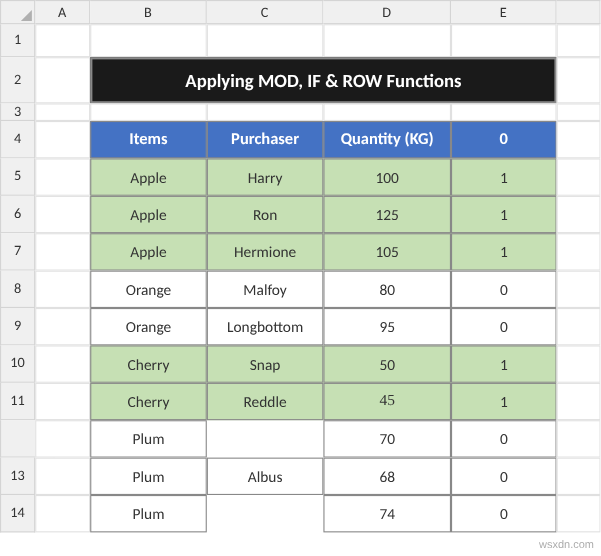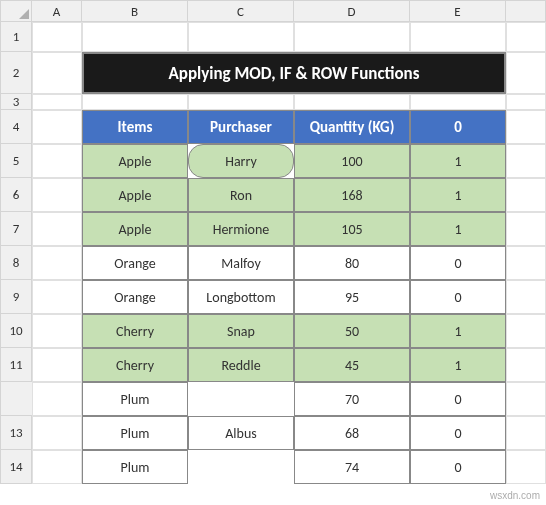--- a/index.html
+++ b/index.html
@@ -114,29 +114,29 @@
     <div class="row-header" style="grid-area: 5 / 1;">4</div>
     <div class="cell" style="grid-area: 5 / 2;"></div>
     <div class="cell table-header" style="grid-area: 5 / 3;">Items</div>
     <div class="cell table-header" style="grid-area: 5 / 4;">Purchaser</div>
     <div class="cell table-header" style="grid-area: 5 / 5;">Quantity (KG)</div>
     <div class="cell table-header" style="grid-area: 5 / 6;">0</div>
     <div class="cell" style="grid-area: 5 / 7;"></div>
     <div class="row-header" style="grid-area: 6 / 1;">5</div>
     <div class="cell" style="grid-area: 6 / 2;"></div>
     <div class="cell data-cell band" style="grid-area: 6 / 3;">Apple</div>
-    <div class="cell data-cell band" style="grid-area: 6 / 4; border-radius: 15px;">Harry</div>
+    <div class="cell data-cell band" style="grid-area: 6 / 4;">Harry</div>
     <div class="cell data-cell band" style="grid-area: 6 / 5;">100</div>
     <div class="cell data-cell band" style="grid-area: 6 / 6;">1</div>
     <div class="cell" style="grid-area: 6 / 7;"></div>
     <div class="row-header" style="grid-area: 7 / 1;">6</div>
     <div class="cell" style="grid-area: 7 / 2;"></div>
     <div class="cell data-cell band" style="grid-area: 7 / 3;">Apple</div>
     <div class="cell data-cell band" style="grid-area: 7 / 4;">Ron</div>
-    <div class="cell data-cell band" style="grid-area: 7 / 5;">168</div>
+    <div class="cell data-cell band" style="grid-area: 7 / 5;">125</div>
     <div class="cell data-cell band" style="grid-area: 7 / 6;">1</div>
     <div class="cell" style="grid-area: 7 / 7;"></div>
     <div class="row-header" style="grid-area: 8 / 1;">7</div>
     <div class="cell" style="grid-area: 8 / 2;"></div>
     <div class="cell data-cell band" style="grid-area: 8 / 3;">Apple</div>
     <div class="cell data-cell band" style="grid-area: 8 / 4;">Hermione</div>
     <div class="cell data-cell band" style="grid-area: 8 / 5;">105</div>
     <div class="cell data-cell band" style="grid-area: 8 / 6;">1</div>
     <div class="cell" style="grid-area: 8 / 7;"></div>
     <div class="row-header" style="grid-area: 9 / 1;">8</div>
@@ -157,21 +157,21 @@
     <div class="cell" style="grid-area: 11 / 2;"></div>
     <div class="cell data-cell band" style="grid-area: 11 / 3;">Cherry</div>
     <div class="cell data-cell band" style="grid-area: 11 / 4;">Snap</div>
     <div class="cell data-cell band" style="grid-area: 11 / 5;">50</div>
     <div class="cell data-cell band" style="grid-area: 11 / 6;">1</div>
     <div class="cell" style="grid-area: 11 / 7;"></div>
     <div class="row-header" style="grid-area: 12 / 1;">11</div>
     <div class="cell" style="grid-area: 12 / 2;"></div>
     <div class="cell data-cell band" style="grid-area: 12 / 3;">Cherry</div>
     <div class="cell data-cell band" style="grid-area: 12 / 4;">Reddle</div>
-    <div class="cell data-cell band" style="grid-area: 12 / 5;">45</div>
+    <div class="cell data-cell band" style="grid-area: 12 / 5; font-family: Liberation Serif, serif;">45</div>
     <div class="cell data-cell band" style="grid-area: 12 / 6;">1</div>
     <div class="cell" style="grid-area: 12 / 7;"></div>
     <div class="row-header" style="grid-area: 13 / 1; padding-left: 48px;">12</div>
     <div class="cell" style="grid-area: 13 / 2;"></div>
     <div class="cell data-cell" style="grid-area: 13 / 3;">Plum</div>
     <div class="cell data-cell" style="grid-area: 13 / 5;">70</div>
     <div class="cell data-cell" style="grid-area: 13 / 6;">0</div>
     <div class="cell" style="grid-area: 13 / 7;"></div>
     <div class="row-header" style="grid-area: 14 / 1;">13</div>
     <div class="cell" style="grid-area: 14 / 2;"></div>

